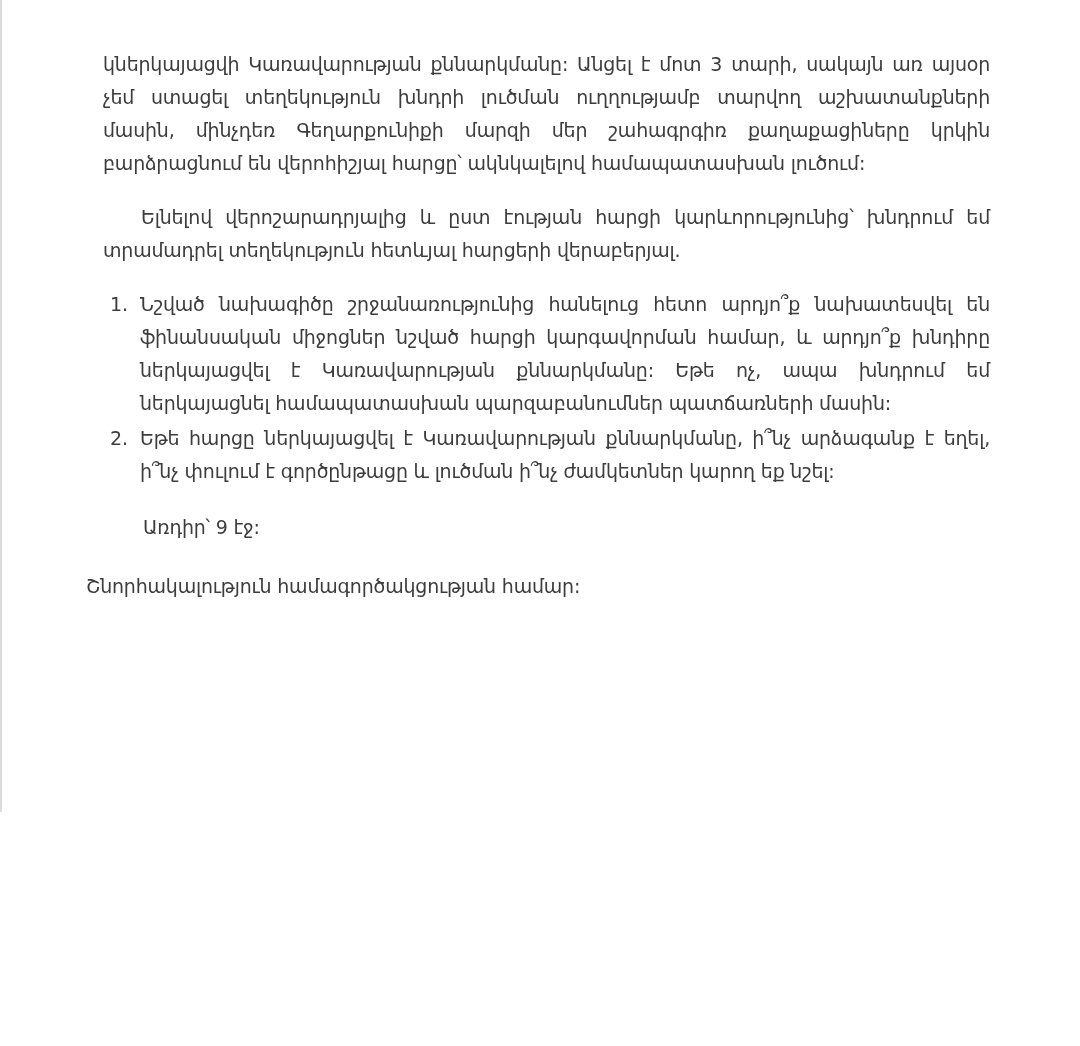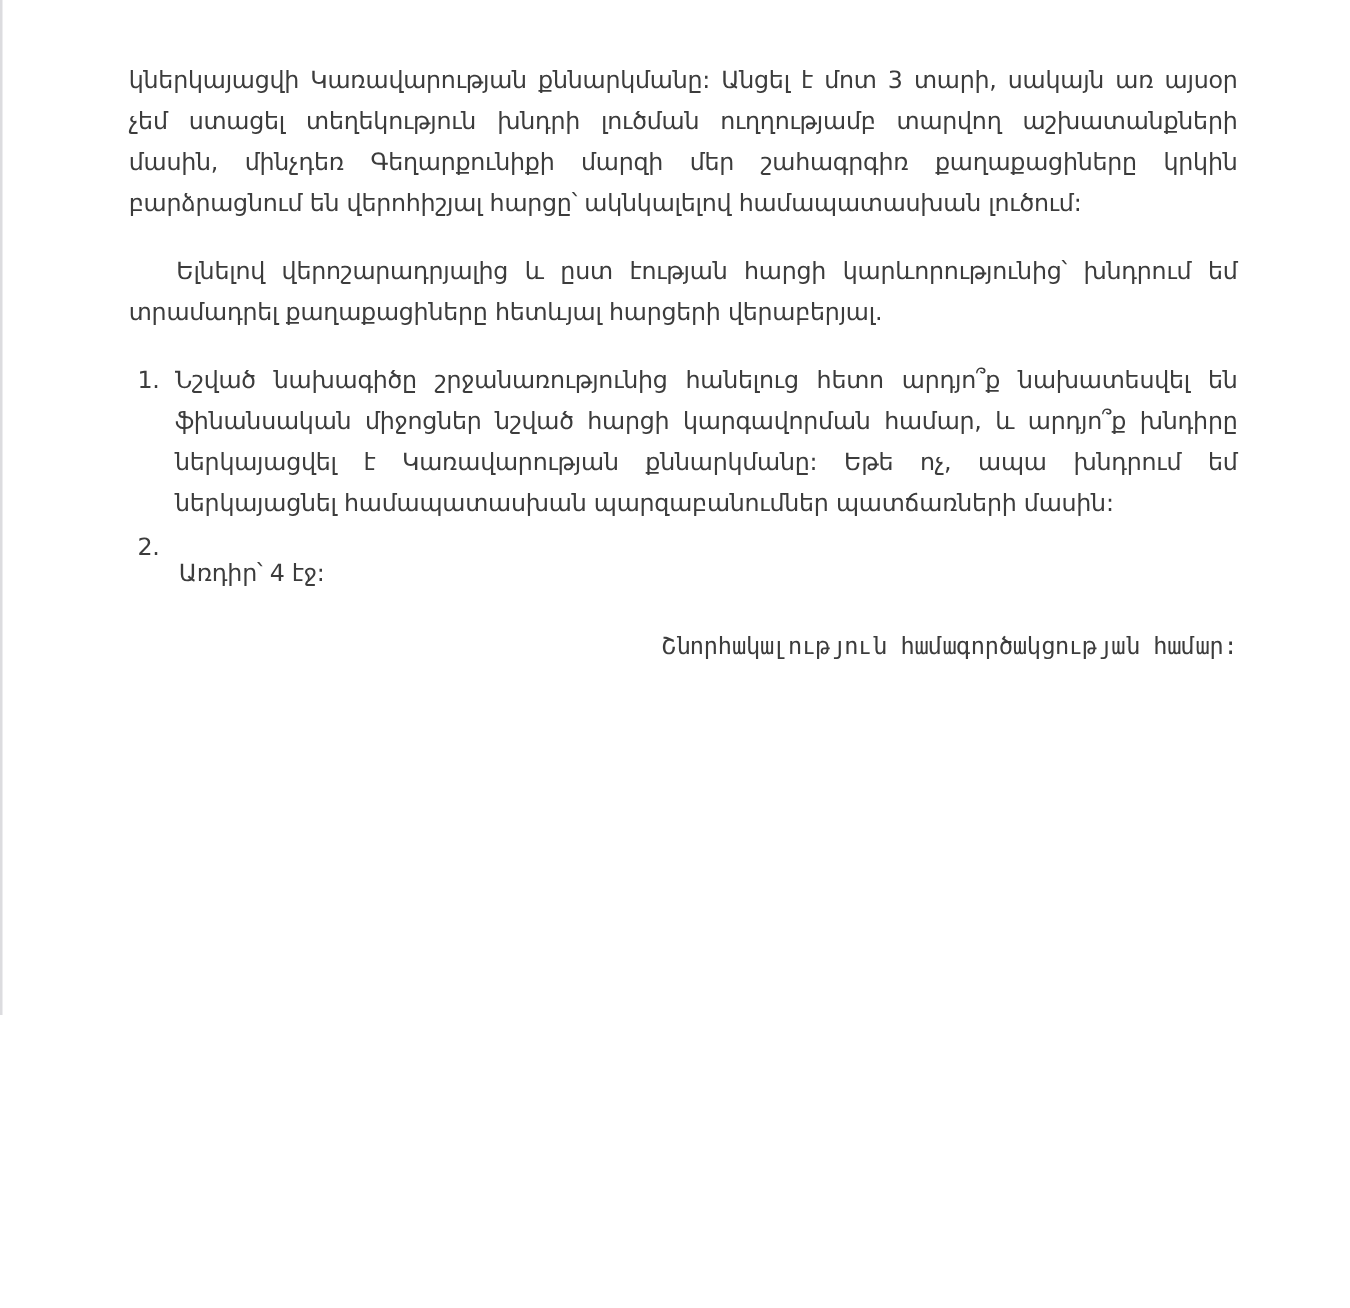--- a/index.html
+++ b/index.html
@@ -39,22 +39,21 @@
   }
   .list-item .num {
     position: absolute;
     left: 7px;
     top: 0;
   }
   .list-wrap { margin: 0 0 23px 0; }
   .attach-line { text-indent: 40px; margin: 5px 0 26px 0; text-align: left; }
   .thanks-line {
     margin: 0 0 16px -17px;
-    text-align: right;
-    font-family: Liberation Mono, monospace;
+    text-align: left;
   }
   .sig-row { position: absolute; left: 0; top: 0; width: 1080px; height: 0; }
   .chair-title {
     position: absolute;
     left: 103px; top: 920px;
     font-size: 16px;
     letter-spacing: 0.4px;
     white-space: nowrap;
   }
   .signer-name {
@@ -81,36 +80,37 @@
 <body>
 
 <div class="page">
 
   <div class="scan-edge-left"></div>
 
   <div class="doc">
 
     <p class="para noindent">կներկայացվի Կառավարության քննարկմանը: Անցել է մոտ 3 տարի, սակայն առ այսօր չեմ ստացել տեղեկություն խնդրի լուծման ուղղությամբ տարվող աշխատանքների մասին, մինչդեռ Գեղարքունիքի մարզի մեր շահագրգիռ քաղաքացիները կրկին բարձրացնում են վերոհիշյալ հարցը՝ ակնկալելով համապատասխան լուծում:</p>
 
-    <p class="para indent">Ելնելով վերոշարադրյալից և ըստ էության հարցի կարևորությունից՝ խնդրում եմ տրամադրել քաղաքացիները հետևյալ հարցերի վերաբերյալ.</p>
+    <p class="para indent">Ելնելով վերոշարադրյալից և ըստ էության հարցի կարևորությունից՝ խնդրում եմ տրամադրել տեղեկություն հետևյալ հարցերի վերաբերյալ.</p>
 
     <div class="list-wrap">
       <div class="list-item">
         <span class="num">1.</span>
         <span>Նշված նախագիծը շրջանառությունից հանելուց հետո արդյո՞ք նախատեսվել են ֆինանսական միջոցներ նշված հարցի կարգավորման համար, և արդյո՞ք խնդիրը ներկայացվել է Կառավարության քննարկմանը: Եթե ոչ, ապա խնդրում եմ ներկայացնել համապատասխան պարզաբանումներ պատճառների մասին:</span>
       </div>
       <div class="list-item">
         <span class="num">2.</span>
+        <span>Եթե հարցը ներկայացվել է Կառավարության քննարկմանը, ի՞նչ արձագանք է եղել, ի՞նչ փուլում է գործընթացը և լուծման ի՞նչ ժամկետներ կարող եք նշել:</span>
       </div>
     </div>
 
 
 
 
-    <p class="para attach-line">Առդիր՝ 4 էջ:</p>
+    <p class="para attach-line">Առդիր՝ 9 էջ:</p>
 
     <p class="para thanks-line">Շնորհակալություն համագործակցության համար:</p>
 
   </div>
 
   <div class="sig-row">
     <div class="chair-title">ՀԱՆՁՆԱԺՈՂՈՎԻ ՆԱԽԱԳԱՀ</div>
 
     <svg class="signature-svg" viewBox="0 0 220 165" fill="none" xmlns="http://www.w3.org/2000/svg">
 

